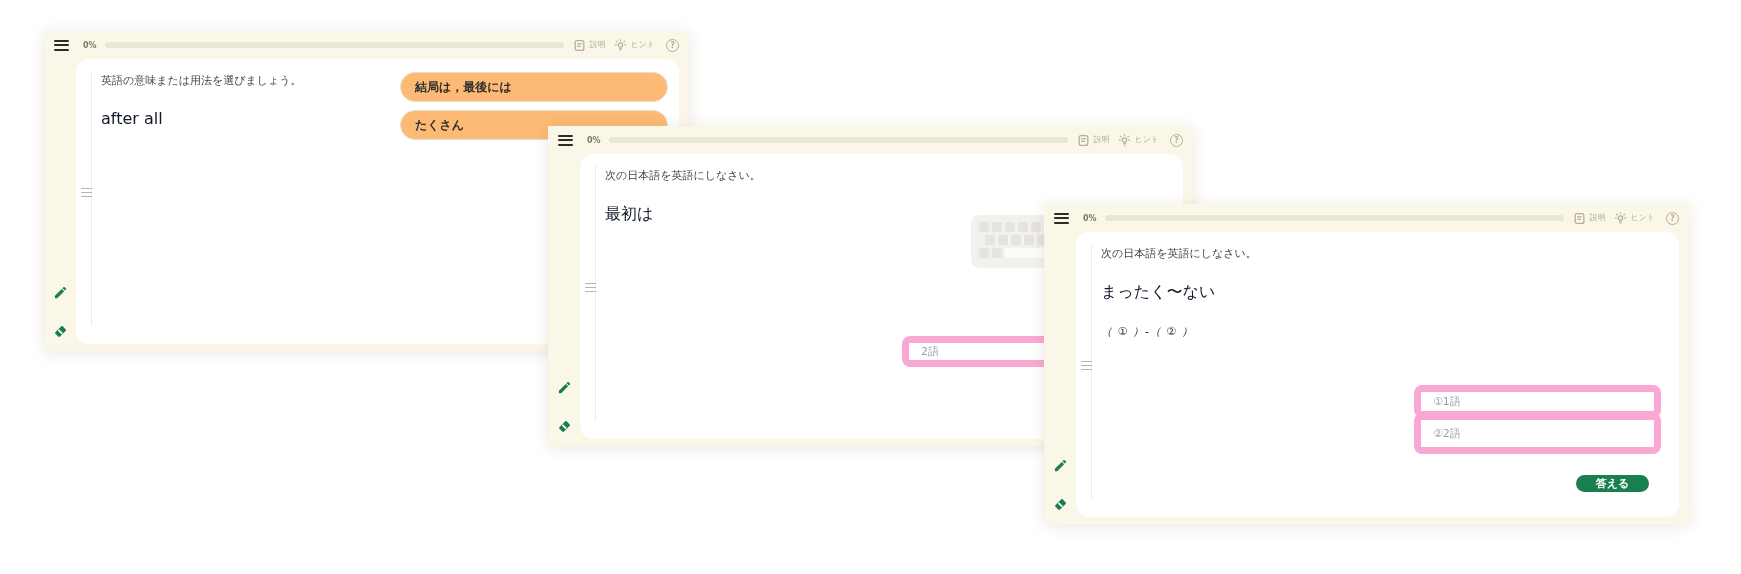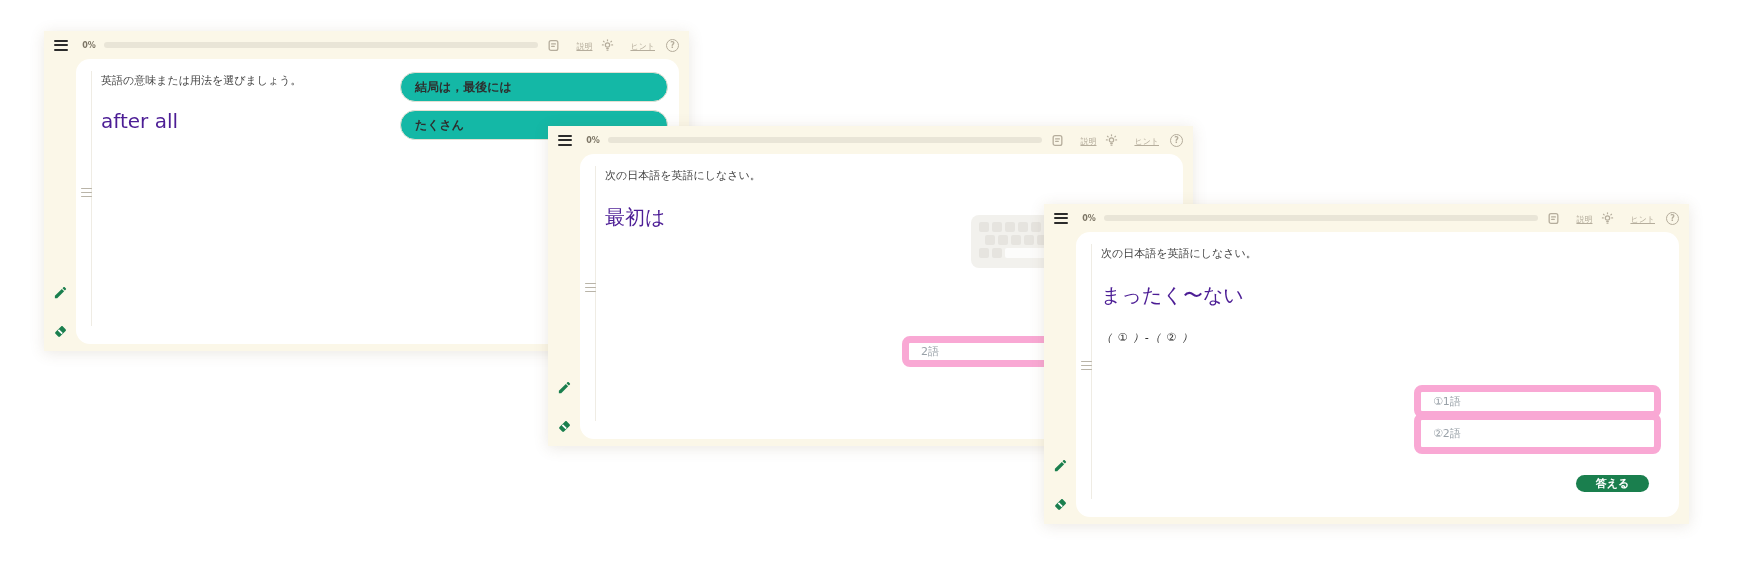--- a/index.html
+++ b/index.html
@@ -19,21 +19,21 @@
   #w3 { left:1044px; top:204px; z-index:3; }
 
   
   .hdr { position:absolute; top:0; left:0; right:0; height:28px;
          display:flex; align-items:center; padding:0 10px; }
   .hamburger { width:15px; cursor:pointer; }
   .hamburger span { display:block; height:2px; background:#2b2b2b; margin:2.5px 0; border-radius:1px; }
   .pct { font-size:8px; font-weight:bold; color:#7c7565; margin-left:14px; }
   .track { height:6px; width:459px; background:#e9e5d7; border-radius:3px; margin-left:8px; }
   .hdr-icons { margin-left:auto; display:flex; align-items:center; color:#b5ad9c; }
-  .hdr-btn { display:flex; align-items:flex-end; gap:16px; margin-left:9px; cursor:pointer;text-decoration:underline; }
+  .hdr-btn { display:flex; align-items:flex-start; gap:3px; margin-left:9px; cursor:pointer; }
   .hdr-label { font-size:8px; color:#b5ad9c; white-space:nowrap; }
   .help-circle { width:13px; height:13px; border:1.5px solid #b5ad9c; border-radius:50%;
     font-size:8px; font-weight:bold; color:#b5ad9c; display:flex; align-items:center;
     justify-content:center; margin-left:11px; cursor:pointer; }
 
   
   .wbody { position:absolute; top:28px; left:0; right:0; bottom:0; }
   .sidebar { position:absolute; left:0; top:0; bottom:0; width:32px; }
   .tool { position:absolute; left:9px; width:15px; height:15px; cursor:pointer; }
   .tool.pencil { top:226px; }
@@ -42,25 +42,25 @@
   .panel { position:absolute; top:0; height:285px; background:#fff; border-radius:14px; }
   .panel.q { left:32px; width:340px; }
   .panel.a { left:345px; width:290px; }
   .panel.q::before { content:""; position:absolute; left:15px; top:12px; bottom:18px;
     width:1px; background:#efece4; }
   .grip { position:absolute; left:5px; top:126px; width:11px; cursor:col-resize; }
   .grip span { display:block; height:1.5px; background:#b9b4a8; margin:2.5px 0; border-radius:1px; }
 
   .qcontent { padding:14px 14px 0 25px; }
   .instruction { font-size:11px; color:#454545; line-height:1.5; }
-  .prompt { margin-top:19px; font-size:20px; color:#4c1d95; }
+  .prompt { margin-top:19px; font-size:16px; color:#0f172a; }
   .pattern { margin-top:21px; font-size:11px; color:#333; letter-spacing:1px;font-style:italic; }
 
   .options { padding:13px 11px 0 11px; }
-  .option { height:30px; width:100%; border:1px solid #e4e0d3; border-radius:15px; background:#14b8a6;
+  .option { height:30px; width:100%; border:1px solid #e4e0d3; border-radius:15px; background:#fdba74;
     display:flex; align-items:center; padding:0 14px; margin-bottom:8px;
     font-size:12px; font-weight:bold; color:#2e2e2e; cursor:pointer;
     font-family:inherit; text-align:left; }
 
   .kb { position:absolute; left:50%; transform:translateX(-50%); top:61px;
     width:134px; height:53px; background:#f2f1ed; border-radius:8px; padding:7px 8px; }
   .kb-row { display:flex; gap:3px; margin-bottom:3px; }
   .kb-row.r2 { margin-left:6px; }
   .kb-key { width:10px; height:10px; background:#e6e4df; border-radius:2px; }
   .kb-space { flex:1; height:10px; background:#fcfcfb; border-radius:2px; }

